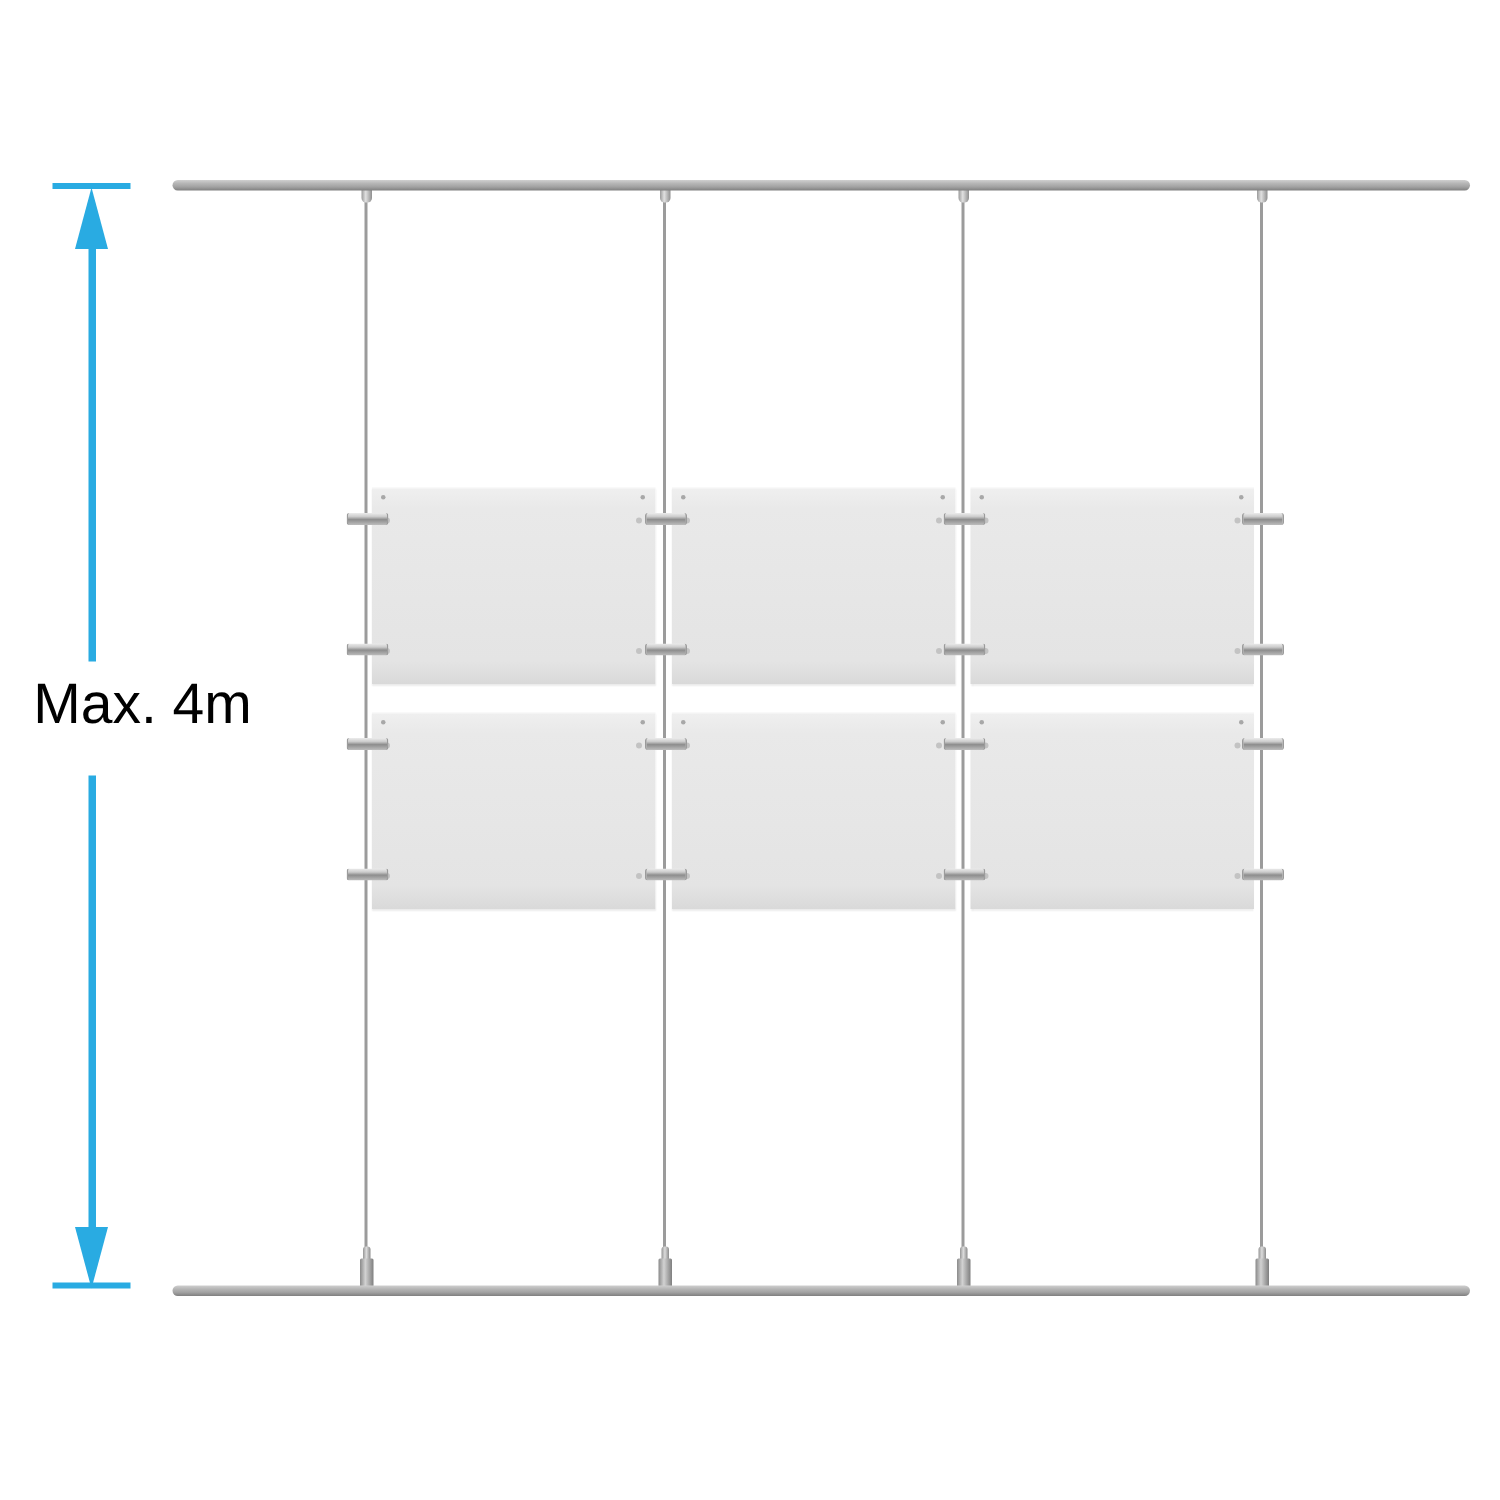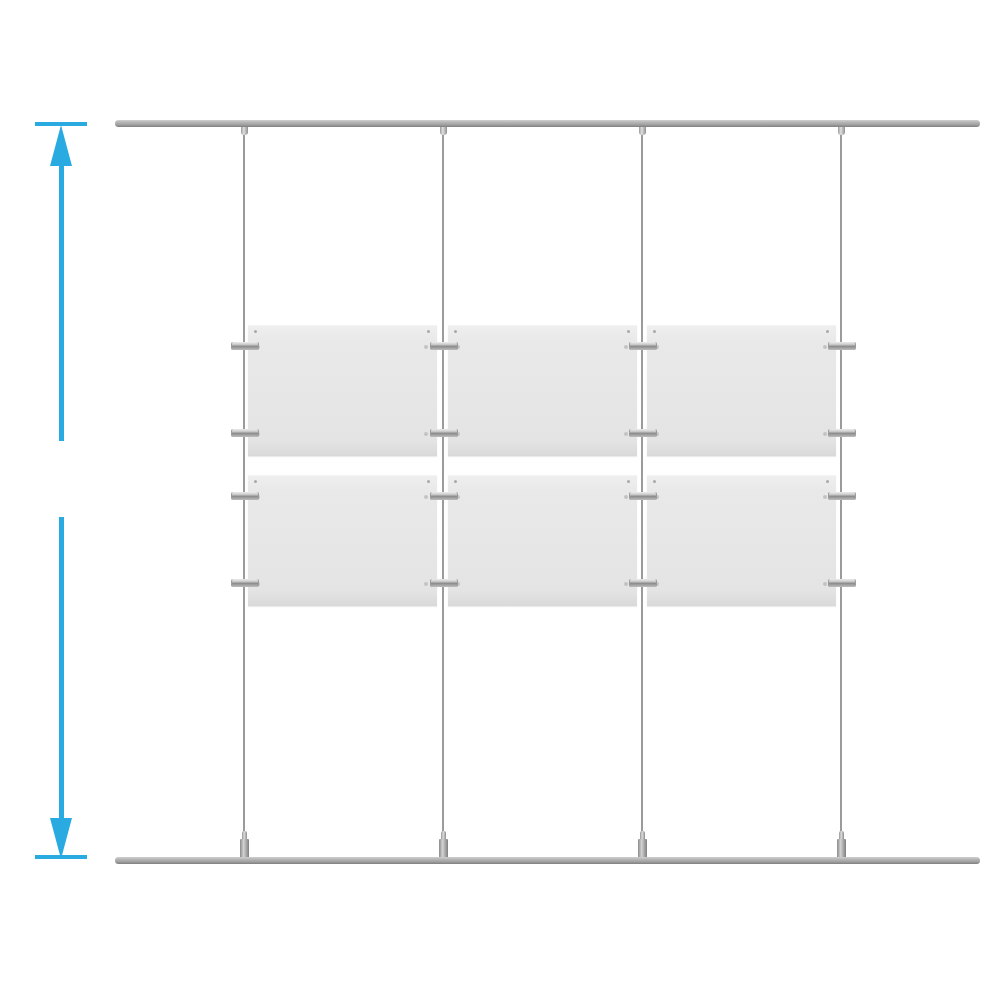--- a/index.html
+++ b/index.html
@@ -69,20 +69,21 @@
   }
 </style>
 </head>
 <body>
 
 <div class="canvas" style="--dim: #29ABE2; --cable: #9b9b9b; --panel: #e9e9e9; --panel-lo: #d9d9d9;">
 
   <div class="dim-tick" id="tick-top"></div>
   <div class="dim-arrow-up"></div>
   <div class="dim-line" id="dim-line-upper"></div>
+  <div class="dim-label">Max. 4m</div>
   <div class="dim-line" id="dim-line-lower"></div>
   <div class="dim-arrow-down"></div>
   <div class="dim-tick" id="tick-bottom"></div>
 
   <div class="rail" id="rail-top"></div>
   <div class="rail" id="rail-bottom"></div>
 
   <div id="cables-layer">
       <div class="cable" style="left: 243px;"></div>
       <div class="gripper" style="left: 240.5px;"></div>

